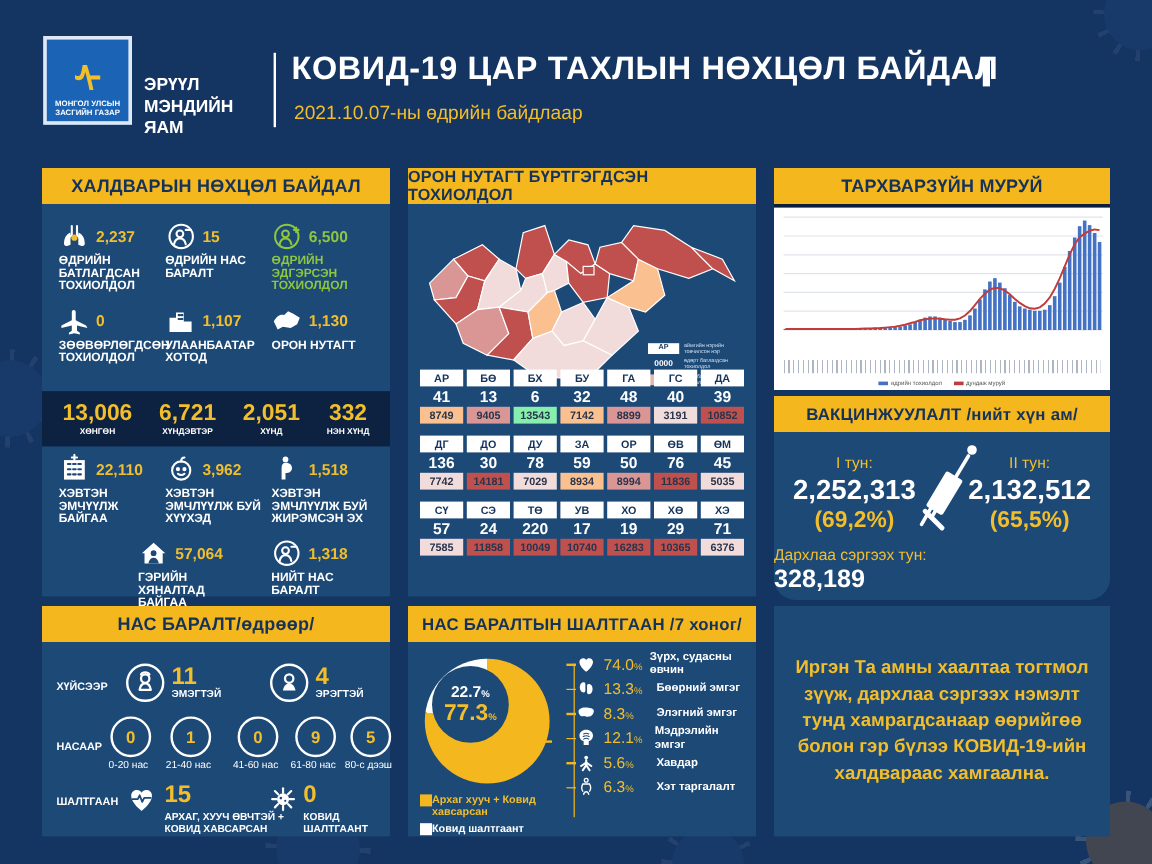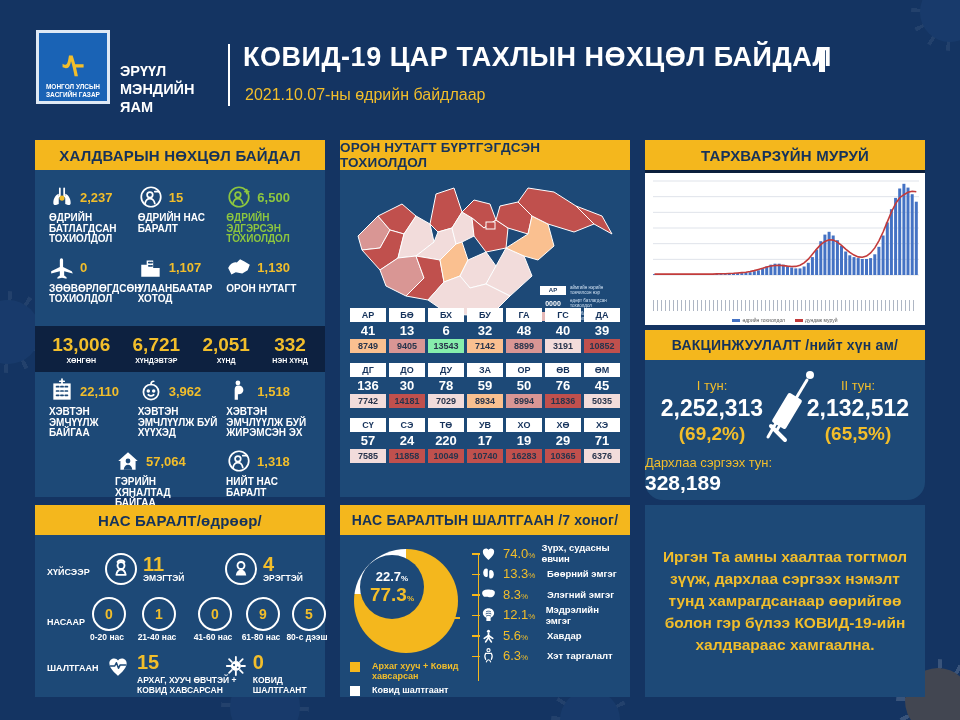--- a/index.html
+++ b/index.html
@@ -87,33 +87,33 @@
 
   
   #deaths-body{position:relative;height:162px;color:#fff;}
   .row-label{position:absolute;left:12px;font-size:9px;font-weight:bold;color:#fff;}
   .death-stat{position:absolute;display:flex;align-items:center;gap:6px;}
   .death-icon{width:30px;height:30px;border:2px solid #fff;border-radius:50%;display:flex;align-items:center;justify-content:center;color:#fff;}
   .death-num{font-size:20px;font-weight:bold;color:var(--gold,#f2be2b);line-height:18px;}
   .death-sub{font-size:8.5px;font-weight:bold;color:#fff;}
   .age-circle{position:absolute;width:30px;height:30px;border:2px solid #fff;border-radius:50%;
       display:flex;align-items:center;justify-content:center;color:var(--gold,#f2be2b);font-weight:bold;font-size:14px;}
-  .age-label{position:absolute;font-size:8.5px;font-weight:bold;color:#fff;text-align:center;width:44px;line-height:10px;}
+  .age-label{position:absolute;font-size:8.5px;font-weight:normal;color:#fff;text-align:center;width:44px;line-height:10px;}
   .cause-stat-label{font-size:8.5px;font-weight:bold;color:#fff;line-height:10px;}
 
   
   #causes-body{position:relative;height:162px;color:#fff;}
   #donut{position:absolute;left:14px;top:14px;width:104px;height:104px;border-radius:50%;}
   #donut-hole{position:absolute;left:20px;top:20px;width:64px;height:64px;border-radius:50%;background:var(--panel,#1d4977);
      display:flex;flex-direction:column;align-items:center;justify-content:center;}
   .donut-pct-sm{color:#fff;font-weight:bold;font-size:13px;}
   .donut-pct-lg{color:var(--gold,#f2be2b);font-weight:bold;font-size:19px;}
   .donut-pct-sm .pc, .donut-pct-lg .pc{font-size:8px;}
   #donut-legend{position:absolute;left:10px;top:126px;font-size:9px;font-weight:bold;}
-  .dlg-row{display:flex;gap:12px;margin-bottom:4px;align-items:flex-start;}
+  .dlg-row{display:flex;gap:0;margin-bottom:4px;align-items:flex-start;}
   .dlg-sw{width:10px;height:10px;flex:0 0 auto;margin-top:1px;}
   .dlg-yellow{background:var(--yellow,#f4b71d);} .dlg-white{background:#fff;}
   .dlg-row.y{color:var(--gold,#f2be2b);} .dlg-row.w{color:#fff;}
   #bracket{position:absolute;left:120px;top:18px;width:18px;height:128px;border-right:1.5px solid var(--yellow,#f4b71d);}
   #bracket:before{content:"";position:absolute;left:-14px;top:64px;width:14px;height:1.5px;background:var(--yellow,#f4b71d);}
   #cause-list{position:absolute;left:140px;top:8px;right:6px;}
   .cause-item{display:flex;align-items:center;gap:6px;height:20.5px;position:relative;}
   .cause-item:before{content:"";position:absolute;left:-8px;top:50%;width:8px;height:1.5px;background:var(--yellow,#f4b71d);}
   .cause-icon{width:17px;height:17px;color:#fff;flex:0 0 auto;display:flex;align-items:center;justify-content:center;}
   .cause-pct{color:var(--gold,#f2be2b);font-weight:normal;font-size:13px;width:38px;}

